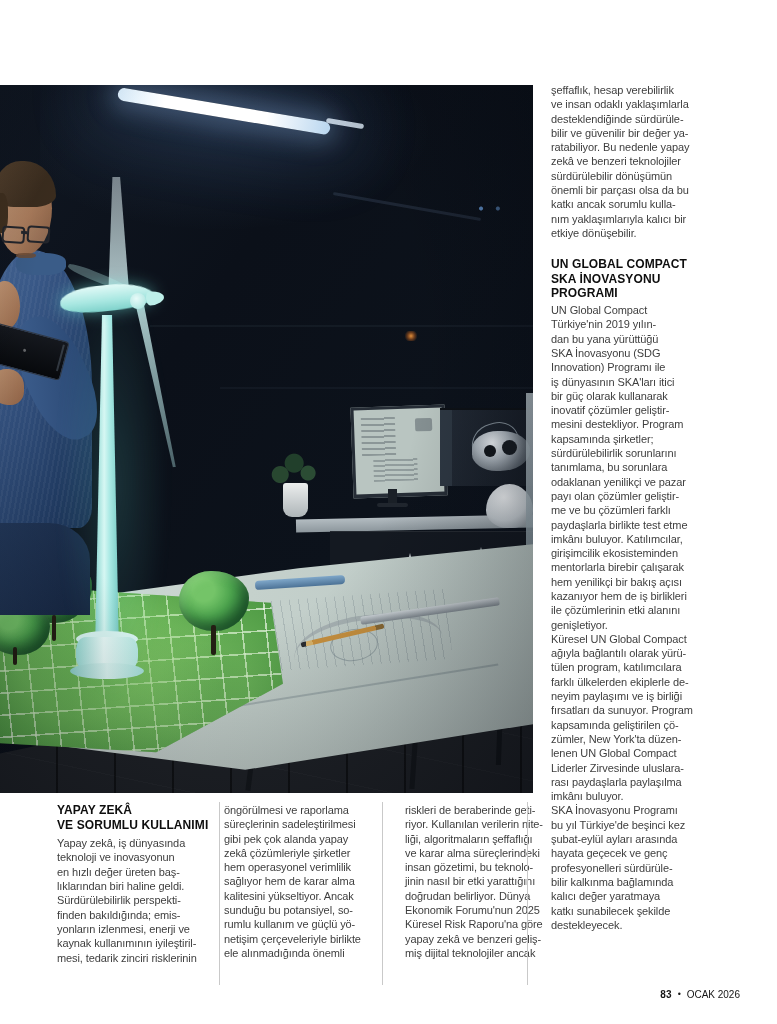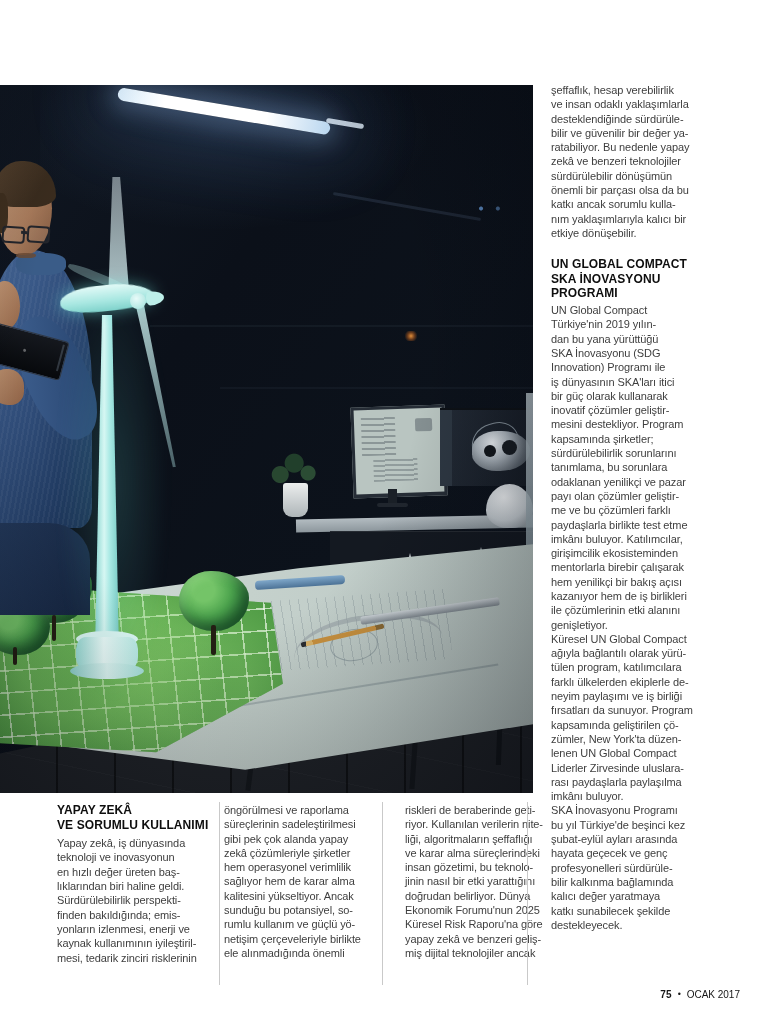--- a/index.html
+++ b/index.html
@@ -401,18 +401,18 @@
 Ekonomik Forumu'nun 2025
 Küresel Risk Raporu'na göre
 yapay zekâ ve benzeri geliş-
 miş dijital teknolojiler ancak</p>
   </section>
   <div class="vrule vr1"></div>
   <div class="vrule vr2"></div>
   <div class="vrule vr3"></div>
 
   <div class="footer">
-    <span class="pg">75</span>
+    <span class="pg">83</span>
     <span class="sep">•</span>
-    <span class="issue">OCAK 2017</span>
+    <span class="issue">OCAK 2026</span>
   </div>
 
 </div>
 
 </body></html>

